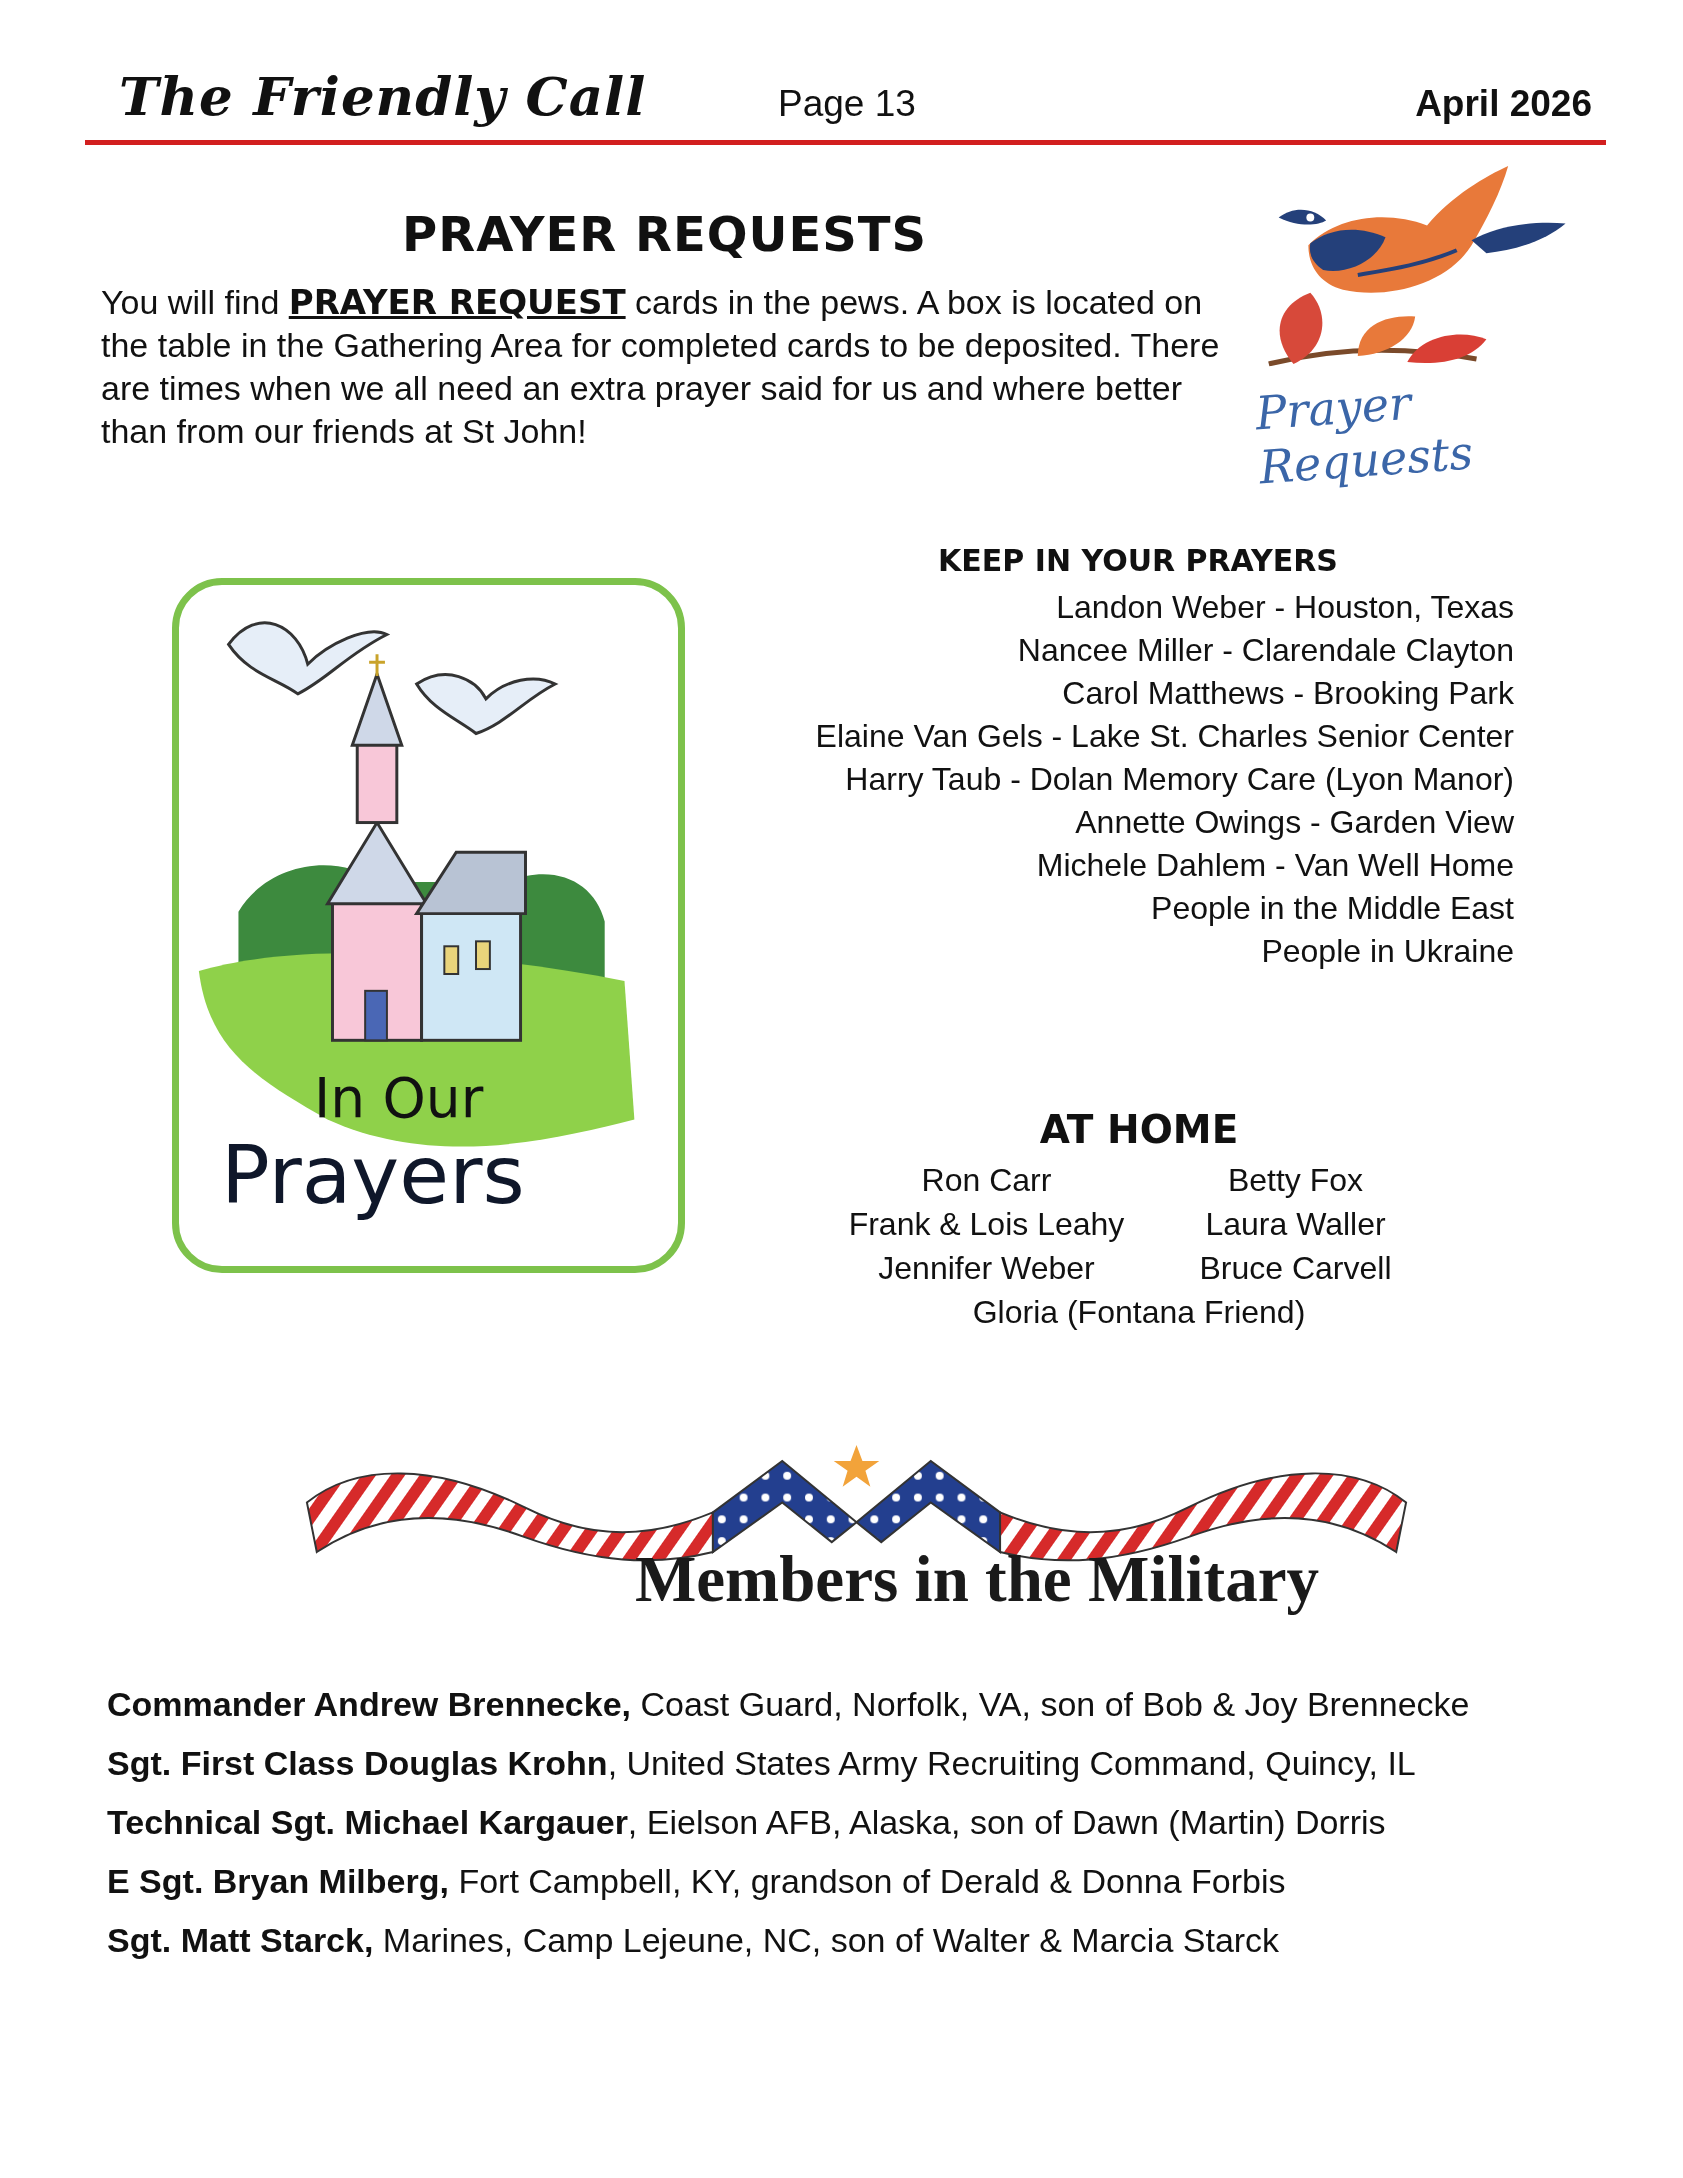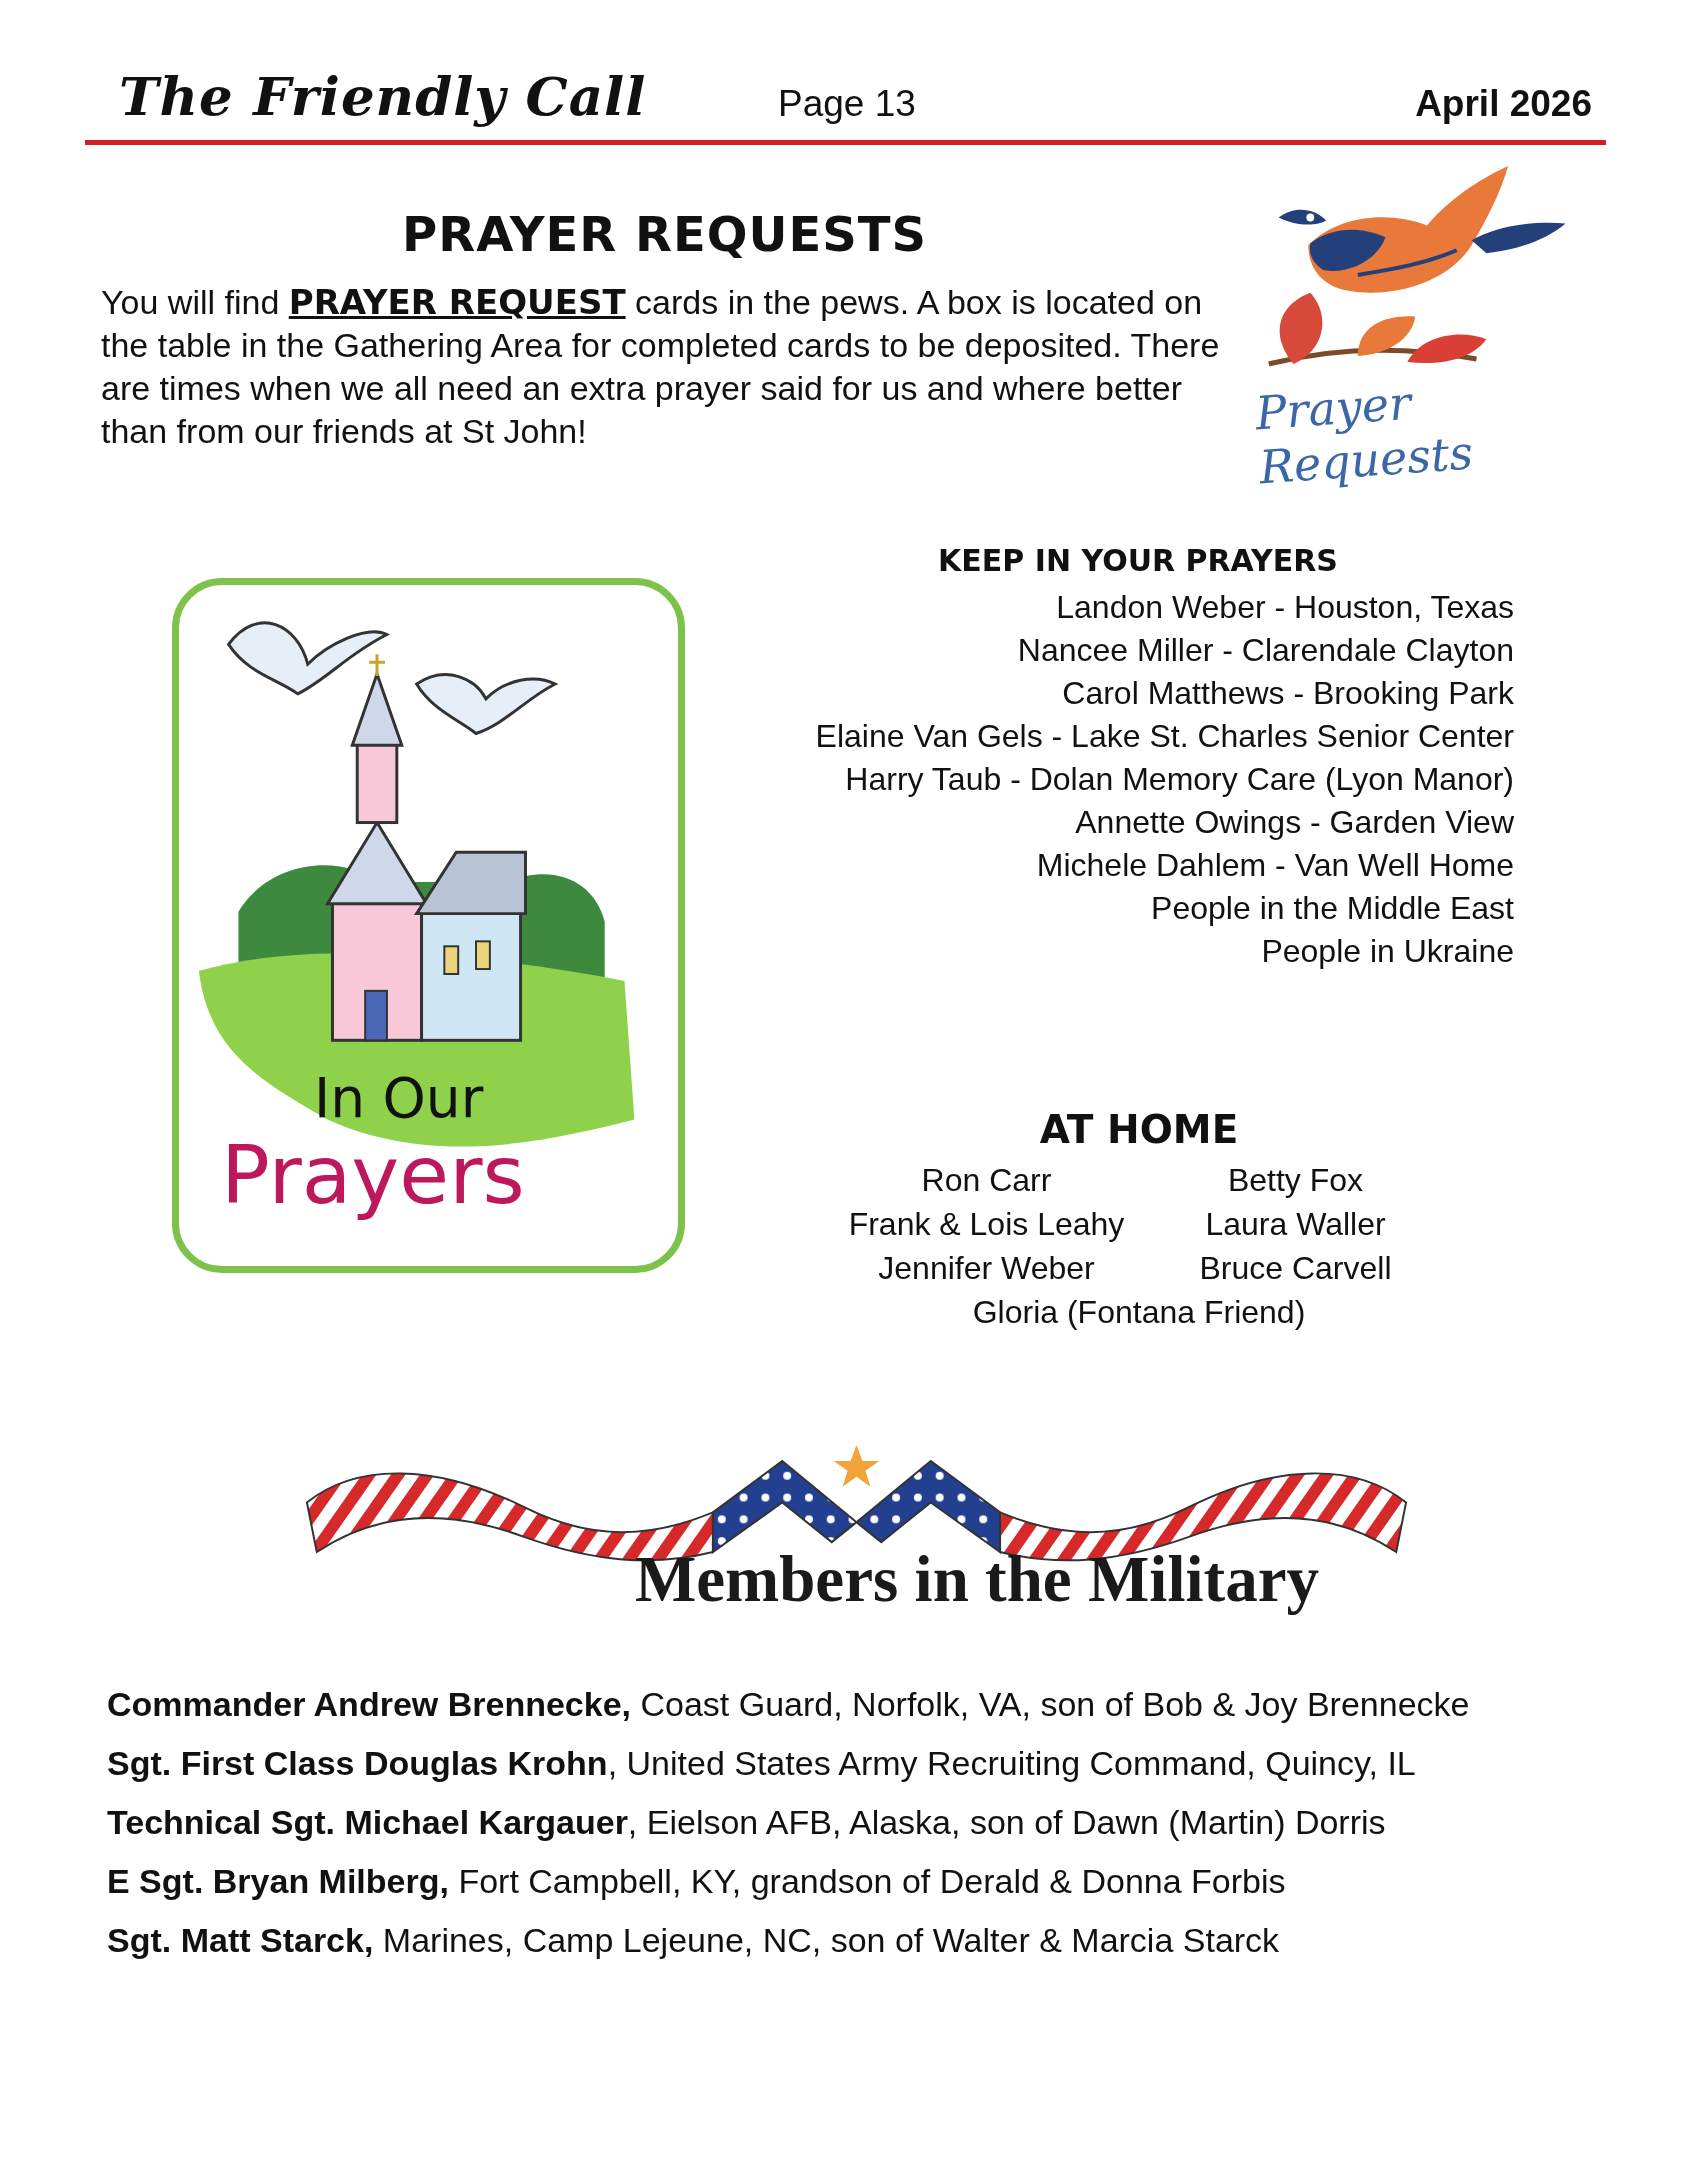--- a/index.html
+++ b/index.html
@@ -98,21 +98,21 @@
     <polygon points="175,162 200,90 225,162" fill="#cfd8e8" stroke="#333" stroke-width="3"></polygon>
     <line x1="200" y1="70" x2="200" y2="92" stroke="#c9a32a" stroke-width="3"></line>
     <line x1="192" y1="78" x2="208" y2="78" stroke="#c9a32a" stroke-width="3"></line>
     <rect x="245" y="330" width="100" height="130" fill="#cfe7f5" stroke="#333" stroke-width="3"></rect>
     <polygon points="240,332 280,270 350,270 350,332" fill="#b8c3d4" stroke="#333" stroke-width="3"></polygon>
     <rect x="188" y="410" width="22" height="50" fill="#4a67b5" stroke="#333" stroke-width="2"></rect>
     <rect x="268" y="365" width="14" height="28" fill="#e9d47b" stroke="#333" stroke-width="2"></rect>
     <rect x="300" y="360" width="14" height="28" fill="#e9d47b" stroke="#333" stroke-width="2"></rect>
   </svg>
   <div style="position:absolute;left:135px;top:481px;font-family:'DejaVu Sans',sans-serif;font-size:55px;color:#111;">In Our</div>
-  <div style="position:absolute;left:42px;top:543px;font-family:'DejaVu Sans',sans-serif;font-size:81px;color:#be185d;">Prayers</div>
+  <div style="position:absolute;left:42px;top:543px;font-family:'DejaVu Sans',sans-serif;font-size:81px;color:#0f172a;">Prayers</div>
 </div>
 
 <div class="keep">
   <div class="subhead">KEEP IN YOUR PRAYERS</div>
   <div class="item">Landon Weber - Houston, Texas</div>
   <div class="item">Nancee Miller - Clarendale Clayton</div>
   <div class="item">Carol Matthews - Brooking Park</div>
   <div class="item">Elaine Van Gels - Lake St. Charles Senior Center</div>
   <div class="item">Harry Taub - Dolan Memory Care (Lyon Manor)</div>
   <div class="item">Annette Owings - Garden View</div>

